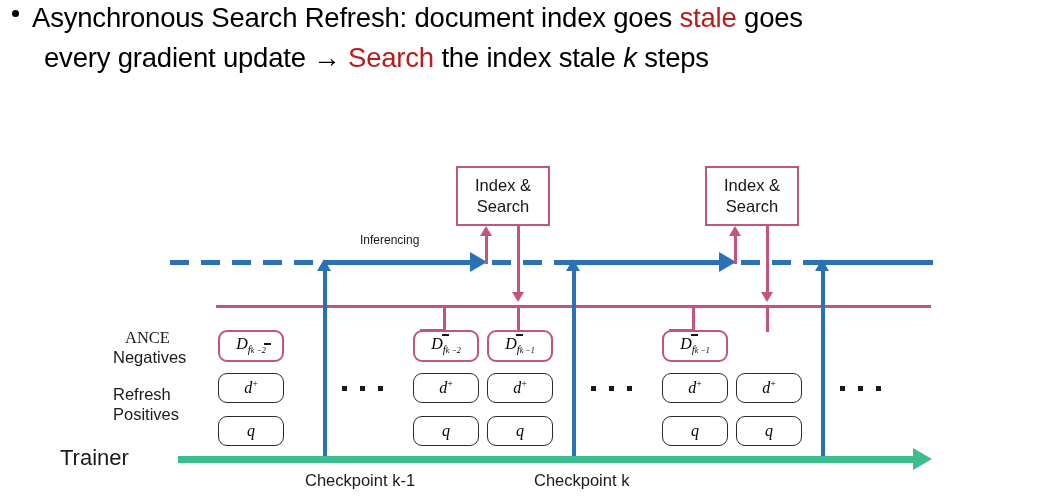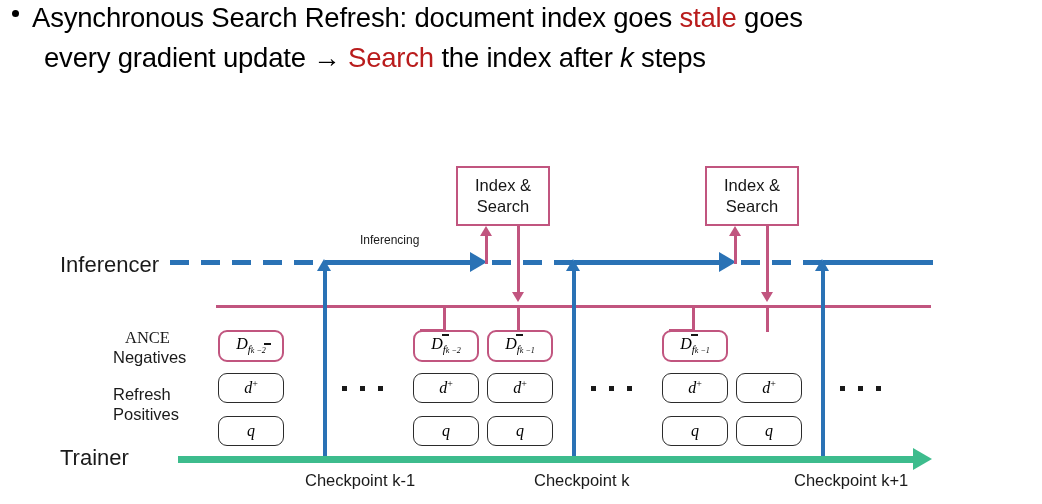--- a/index.html
+++ b/index.html
@@ -133,27 +133,26 @@
 <body>
 
 <div id="bullet-block">
   <span class="bullet-dot"></span>
 
   <div class="bullet-line" id="bullet-line-1">
     <span>Asynchronous Search Refresh: document index goes </span><span class="hl">stale</span><span> goes</span>
   </div>
 
   <div class="bullet-line" id="bullet-line-2">
-    <span>every gradient update → </span><span class="hl">Search</span><span> the index after </span><span class="ital">k</span><span> steps</span>
+    <span>every gradient update → </span><span class="hl">Search</span><span> the index stale </span><span class="ital">k</span><span> steps</span>
   </div>
 </div>
 
 <div id="diagram">
 
-  <div class="lbl big-label" style="left:60px;  top:152px;">Inferencer</div>
   <div class="lbl small-label" style="left:125px; top:228px;font-family:Liberation Serif, serif;">ANCE</div>
   <div class="lbl small-label" style="left:113px; top:248px;">Negatives</div>
   <div class="lbl small-label" style="left:113px; top:285px;">Refresh</div>
   <div class="lbl small-label" style="left:113px; top:305px;">Positives</div>
   <div class="lbl big-label" style="left:60px;  top:345px;">Trainer</div>
 
   <div class="lbl inferencing-label" style="left:360px; top:133px;">Inferencing</div>
 
   <div class="idx-box" style="left:456px; top:66px; width:94px; height:60px;">
     <span>Index &amp;</span>
@@ -271,15 +270,14 @@
       <i></i>
       <i></i>
       <i></i>
     </div>
 
   <div class="green-line" style="left:178px; top:356px; width:738px;"></div>
   <div class="green-head" style="left:913px; top:348px;"></div>
 
   <div class="lbl cap-label" style="left:305px; top:371px;">Checkpoint k-1</div>
   <div class="lbl cap-label" style="left:534px; top:371px;">Checkpoint k</div>
-  <div class="lbl cap-label" style="left:794px; top:371px;">Checkpoint k+1</div>
 
 </div>
 
 </body></html>

